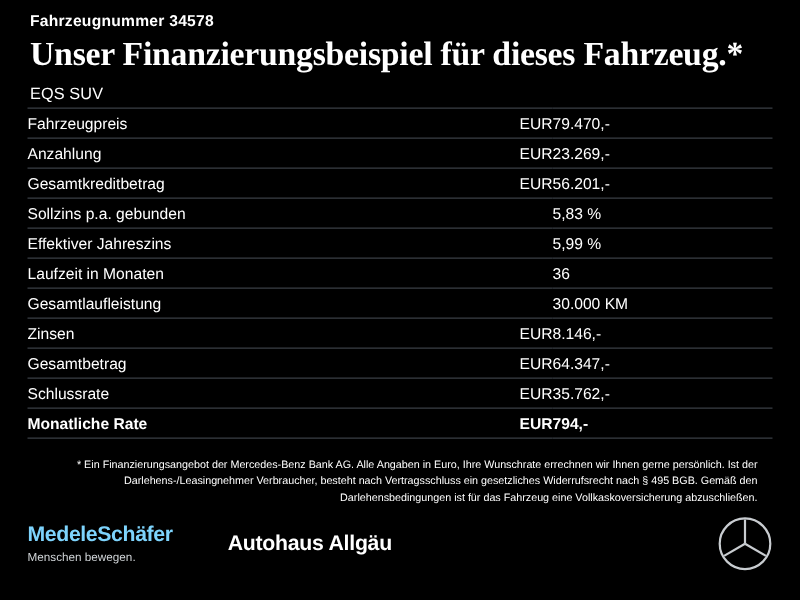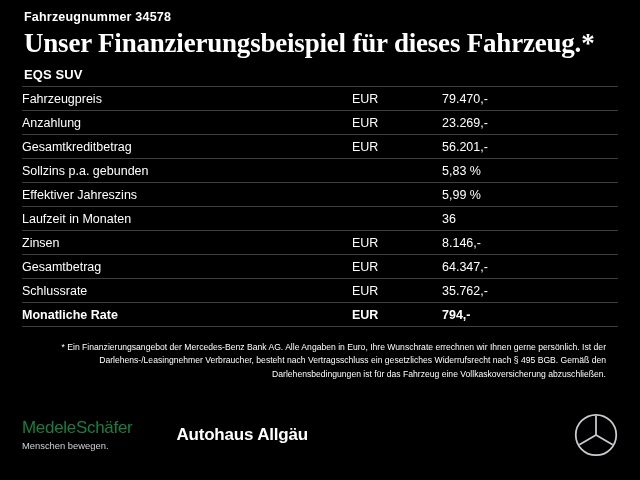--- a/index.html
+++ b/index.html
@@ -33,21 +33,21 @@
     font-family: Liberation Serif, serif;
     font-size: 27px;
     font-weight: bold;
     letter-spacing: -0.2px;
     color: #ffffff;
     margin: 0 0 8px 2px;
     white-space: nowrap;
   }
   .model {
     font-size: 13px;
-    font-weight: bold;
+    font-weight: normal;
     color: #ffffff;
     margin: 0 0 4px 2px;
     letter-spacing: 0.1px;
   }
   table.finance {
     width: 100%;
     border-collapse: collapse;
     table-layout: fixed;
   }
   table.finance tr {
@@ -59,20 +59,21 @@
     color: #ffffff;
     padding: 0;
     vertical-align: middle;
   }
   td.label {
     padding-left: 8px;
     text-align: left;
     width: 330px;
   }
   td.cur {
+    text-align: right;
     width: 90px;
     padding-right: 6px;
   }
   td.val {
     text-align: left;
     padding-right: 140px;
     white-space: nowrap;
   }
   tr.total td {
     font-weight: bold;
@@ -97,23 +98,23 @@
     align-items: center;
   }
   .dealer1 {
     display: flex;
     flex-direction: column;
     justify-content: center;
     margin-right: 44px;
   }
   .dealer1 .name {
     font-size: 17px;
-    font-weight: normal;
+    font-weight: bold;
     letter-spacing: -0.3px;
-    color: #15803d;
+    color: #7dd3fc;
     line-height: 1.05;
   }
   .dealer1 .claim {
     font-size: 9.4px;
     color: #cfd3d6;
     margin-top: 3px;
   }
   .dealer2 .name {
     font-size: 17px;
     font-weight: bold;
@@ -162,20 +163,25 @@
       </tr>
       <tr>
         <td class="label">Effektiver Jahreszins</td>
         <td class="cur"></td>
         <td class="val">5,99 %</td>
       </tr>
       <tr>
         <td class="label">Laufzeit in Monaten</td>
         <td class="cur"></td>
         <td class="val">36</td>
+      </tr>
+      <tr>
+        <td class="label">Gesamtlaufleistung</td>
+        <td class="cur"></td>
+        <td class="val">30.000 KM</td>
       </tr>
       <tr>
         <td class="label">Zinsen</td>
         <td class="cur">EUR</td>
         <td class="val">8.146,-</td>
       </tr>
       <tr>
         <td class="label">Gesamtbetrag</td>
         <td class="cur">EUR</td>
         <td class="val">64.347,-</td>

